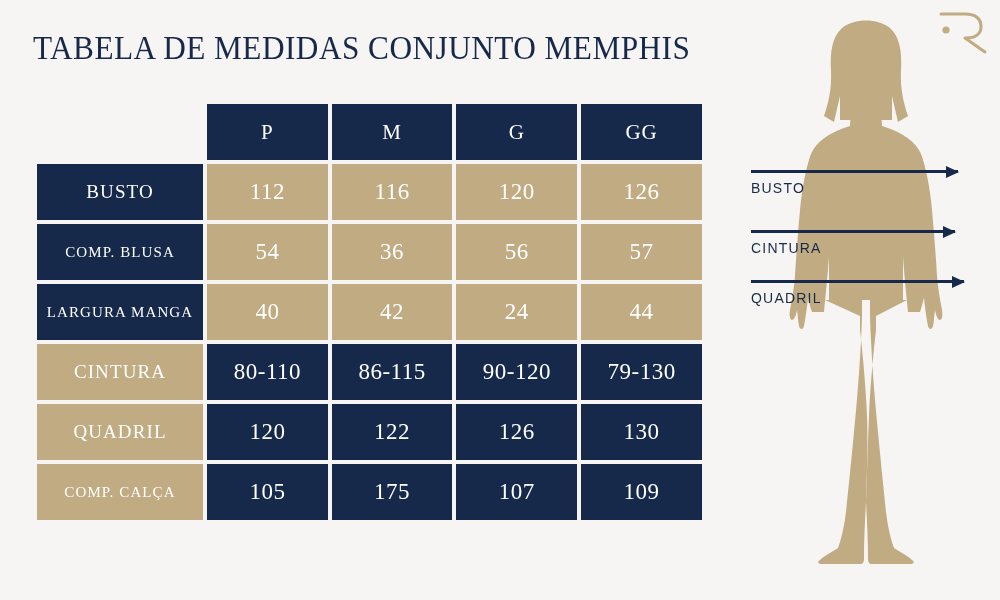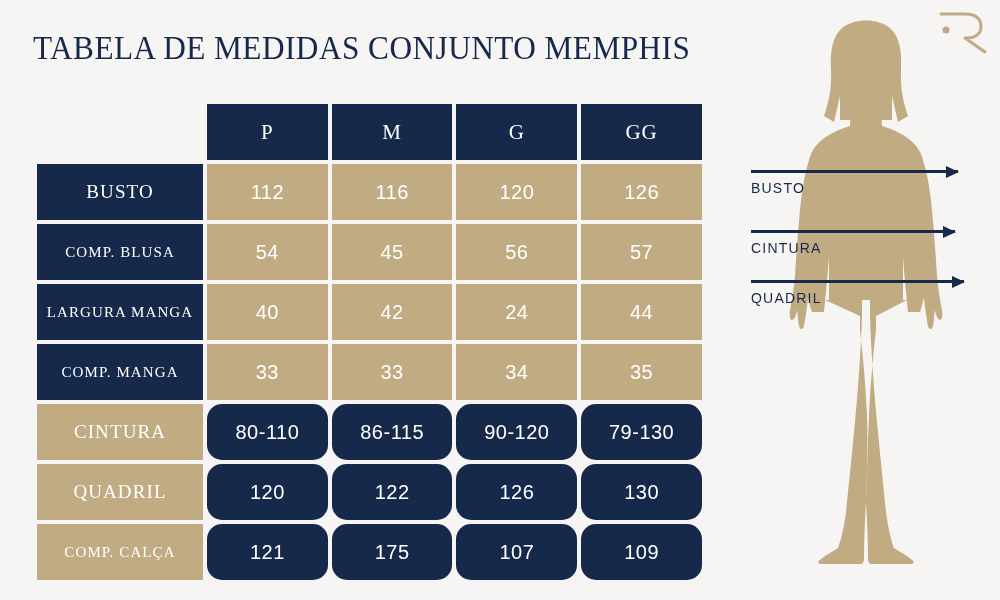--- a/index.html
+++ b/index.html
@@ -68,27 +68,27 @@
     color: #ffffff;
   }
   .row-label.navy { background: #16294a; }
   .row-label.tan  { background: #c0ab83; }
   .row-label .lbl-lg { font-size: 19px; }
   .row-label .lbl-md { font-size: 15px; }
   .row-label .lbl-sm { font-size: 15px; }
 
   
   .data-cell {
-    font-family: Liberation Sans, sans-serif;
+    font-family: Liberation Serif, serif;
     color: #ffffff;
-    font-size: 20px;
+    font-size: 23px;
     letter-spacing: 0.5px;
   }
   .data-cell.tan  { background: #c0ab83; }
-  .data-cell.navy { background: #16294a; border-radius: 15px; }
+  .data-cell.navy { background: #16294a; }
 
   
   #figure-panel {
     position: absolute;
     left: 720px;
     top: 0;
     width: 280px;
     height: 600px;
   }
   #body-silhouette {
@@ -155,55 +155,48 @@
       <tr>
         <td class="row-label navy"><span class="lbl-lg">BUSTO</span></td>
         <td class="data-cell tan">112</td>
         <td class="data-cell tan">116</td>
         <td class="data-cell tan">120</td>
         <td class="data-cell tan">126</td>
       </tr>
       <tr>
         <td class="row-label navy"><span class="lbl-md">COMP. BLUSA</span></td>
         <td class="data-cell tan">54</td>
-        <td class="data-cell tan">45</td>
+        <td class="data-cell tan">36</td>
         <td class="data-cell tan">56</td>
         <td class="data-cell tan">57</td>
       </tr>
       <tr>
         <td class="row-label navy"><span class="lbl-sm">LARGURA MANGA</span></td>
         <td class="data-cell tan">40</td>
         <td class="data-cell tan">42</td>
         <td class="data-cell tan">24</td>
         <td class="data-cell tan">44</td>
       </tr>
       <tr>
-        <td class="row-label navy"><span class="lbl-md">COMP. MANGA</span></td>
-        <td class="data-cell tan">33</td>
-        <td class="data-cell tan">33</td>
-        <td class="data-cell tan">34</td>
-        <td class="data-cell tan">35</td>
-      </tr>
-      <tr>
         <td class="row-label tan"><span class="lbl-lg">CINTURA</span></td>
         <td class="data-cell navy">80-110</td>
         <td class="data-cell navy">86-115</td>
         <td class="data-cell navy">90-120</td>
         <td class="data-cell navy">79-130</td>
       </tr>
       <tr>
         <td class="row-label tan"><span class="lbl-lg">QUADRIL</span></td>
         <td class="data-cell navy">120</td>
         <td class="data-cell navy">122</td>
         <td class="data-cell navy">126</td>
         <td class="data-cell navy">130</td>
       </tr>
       <tr>
         <td class="row-label tan"><span class="lbl-md">COMP. CALÇA</span></td>
-        <td class="data-cell navy">121</td>
+        <td class="data-cell navy">105</td>
         <td class="data-cell navy">175</td>
         <td class="data-cell navy">107</td>
         <td class="data-cell navy">109</td>
       </tr>
     </tbody>
 </table>
 
 <div id="figure-panel">
 
   <svg id="brand-logo" width="56" height="50" viewBox="0 0 56 50">

